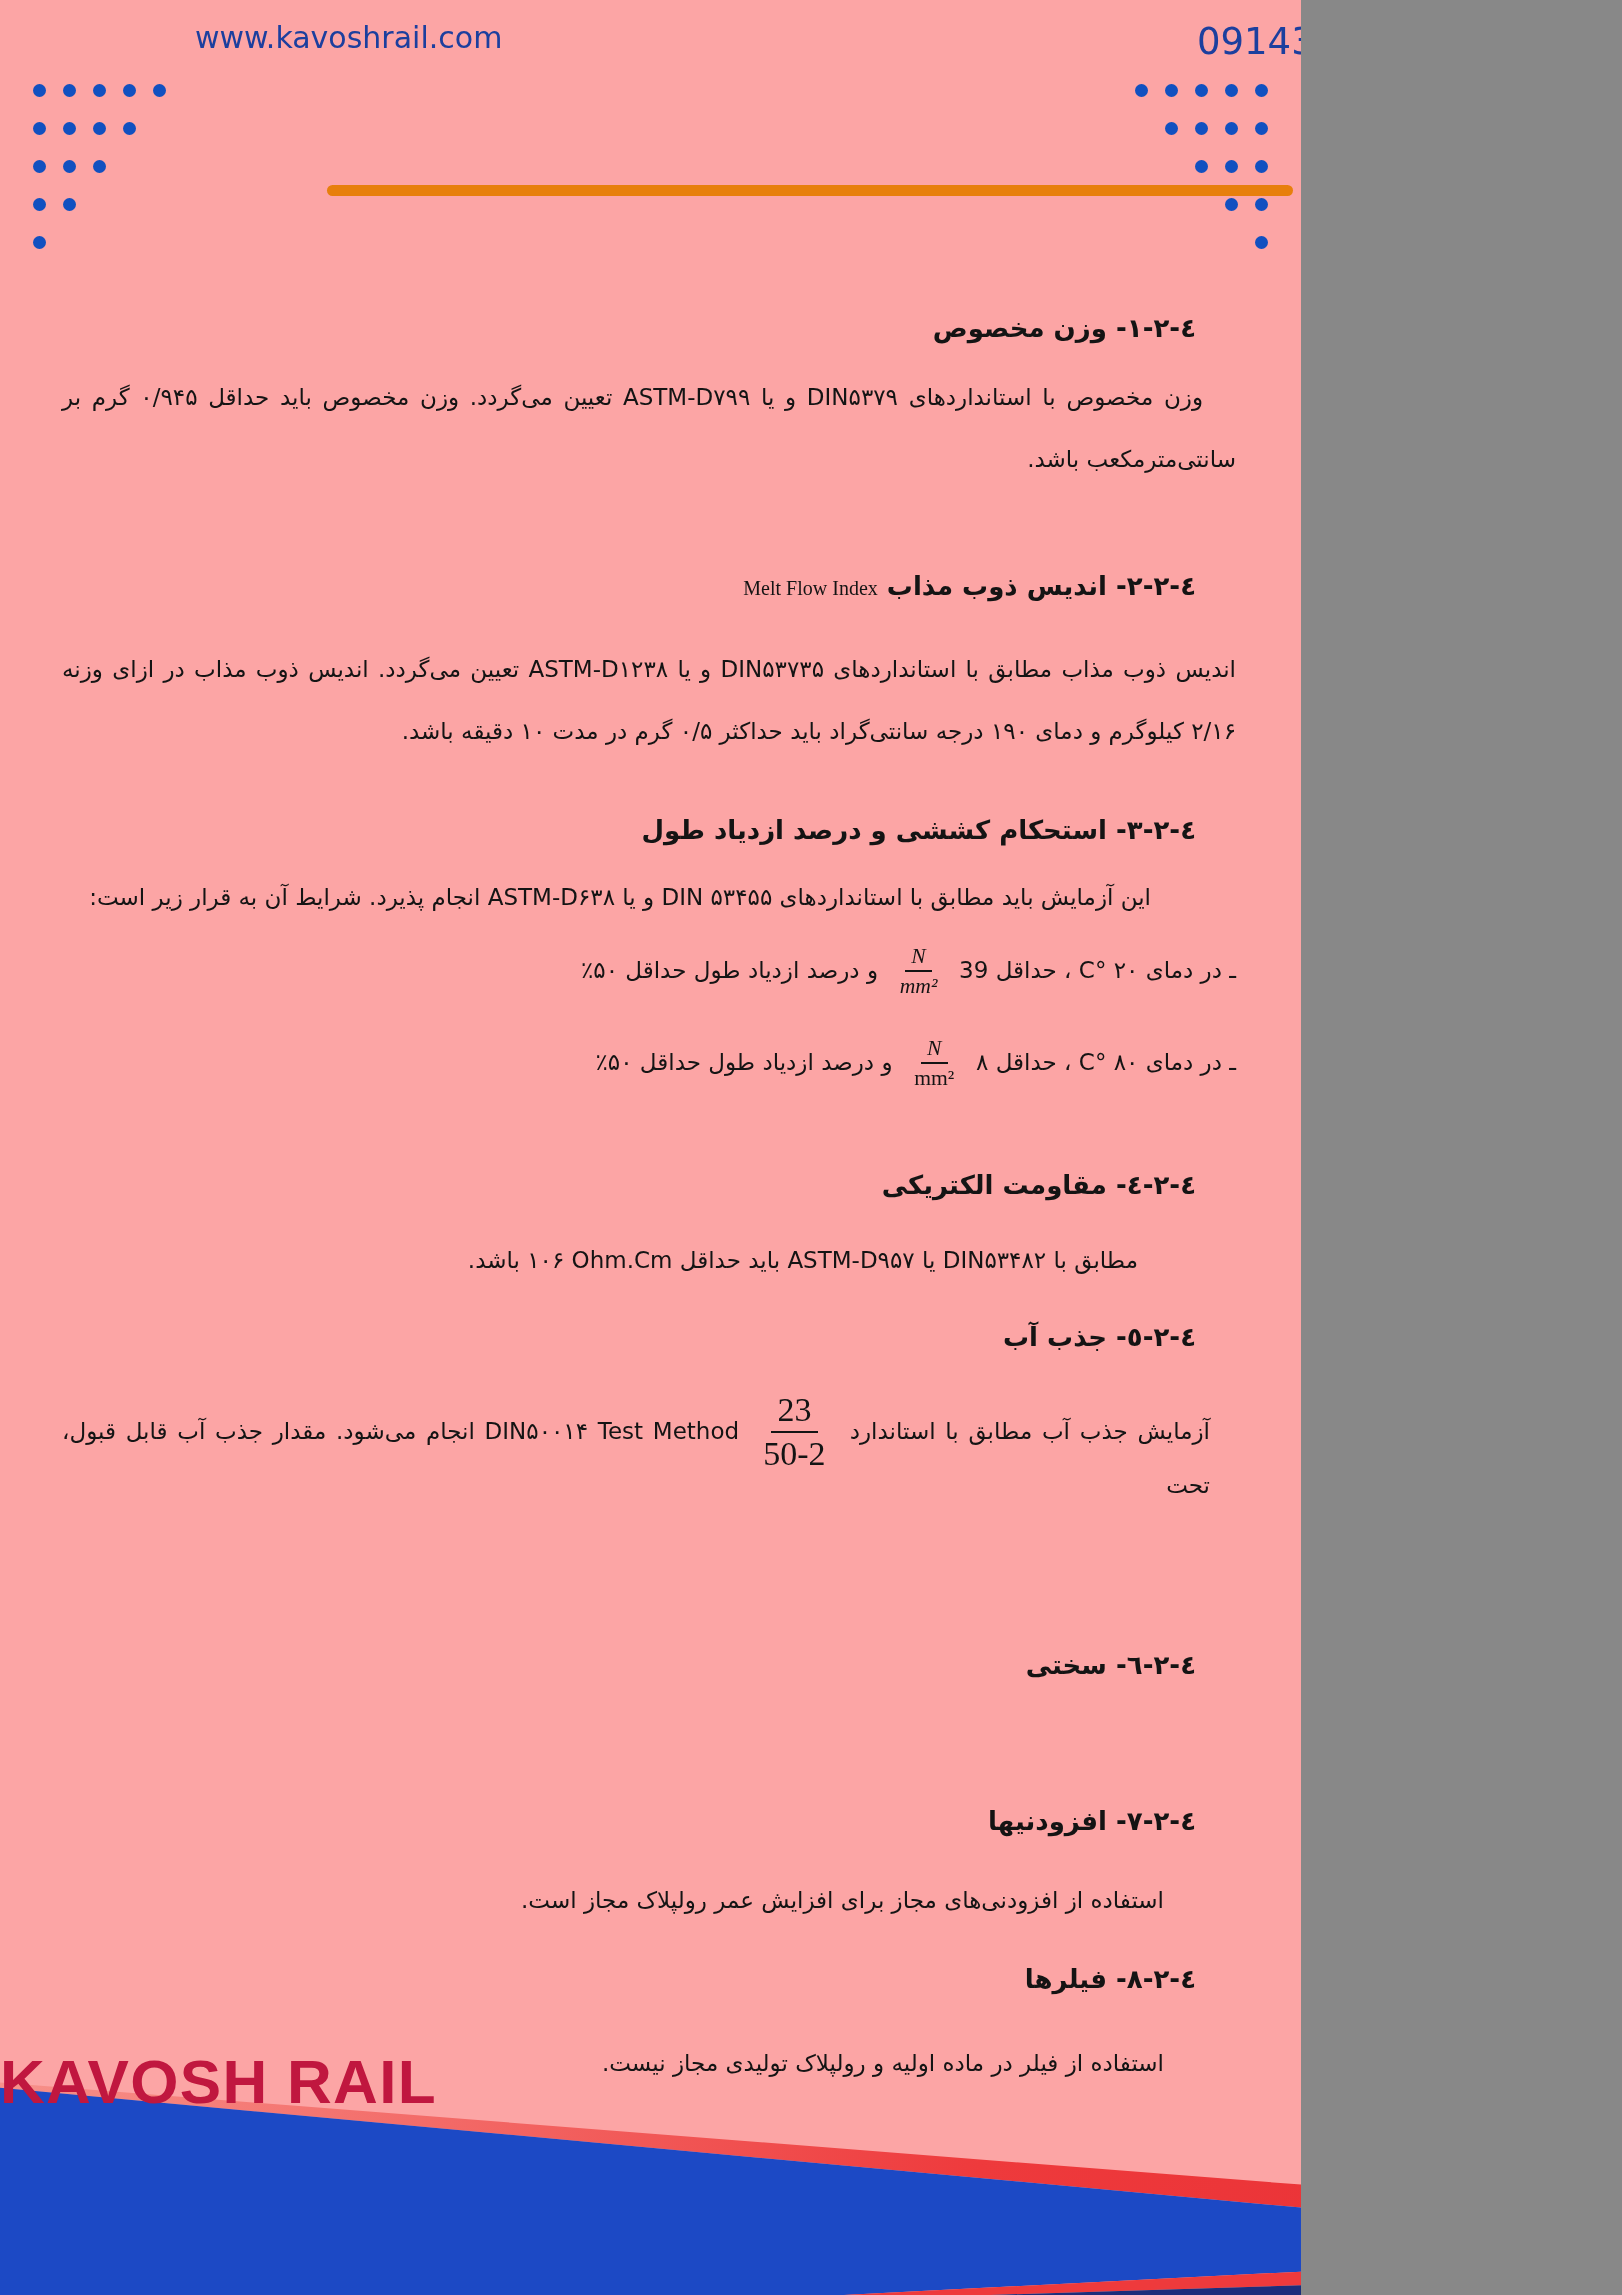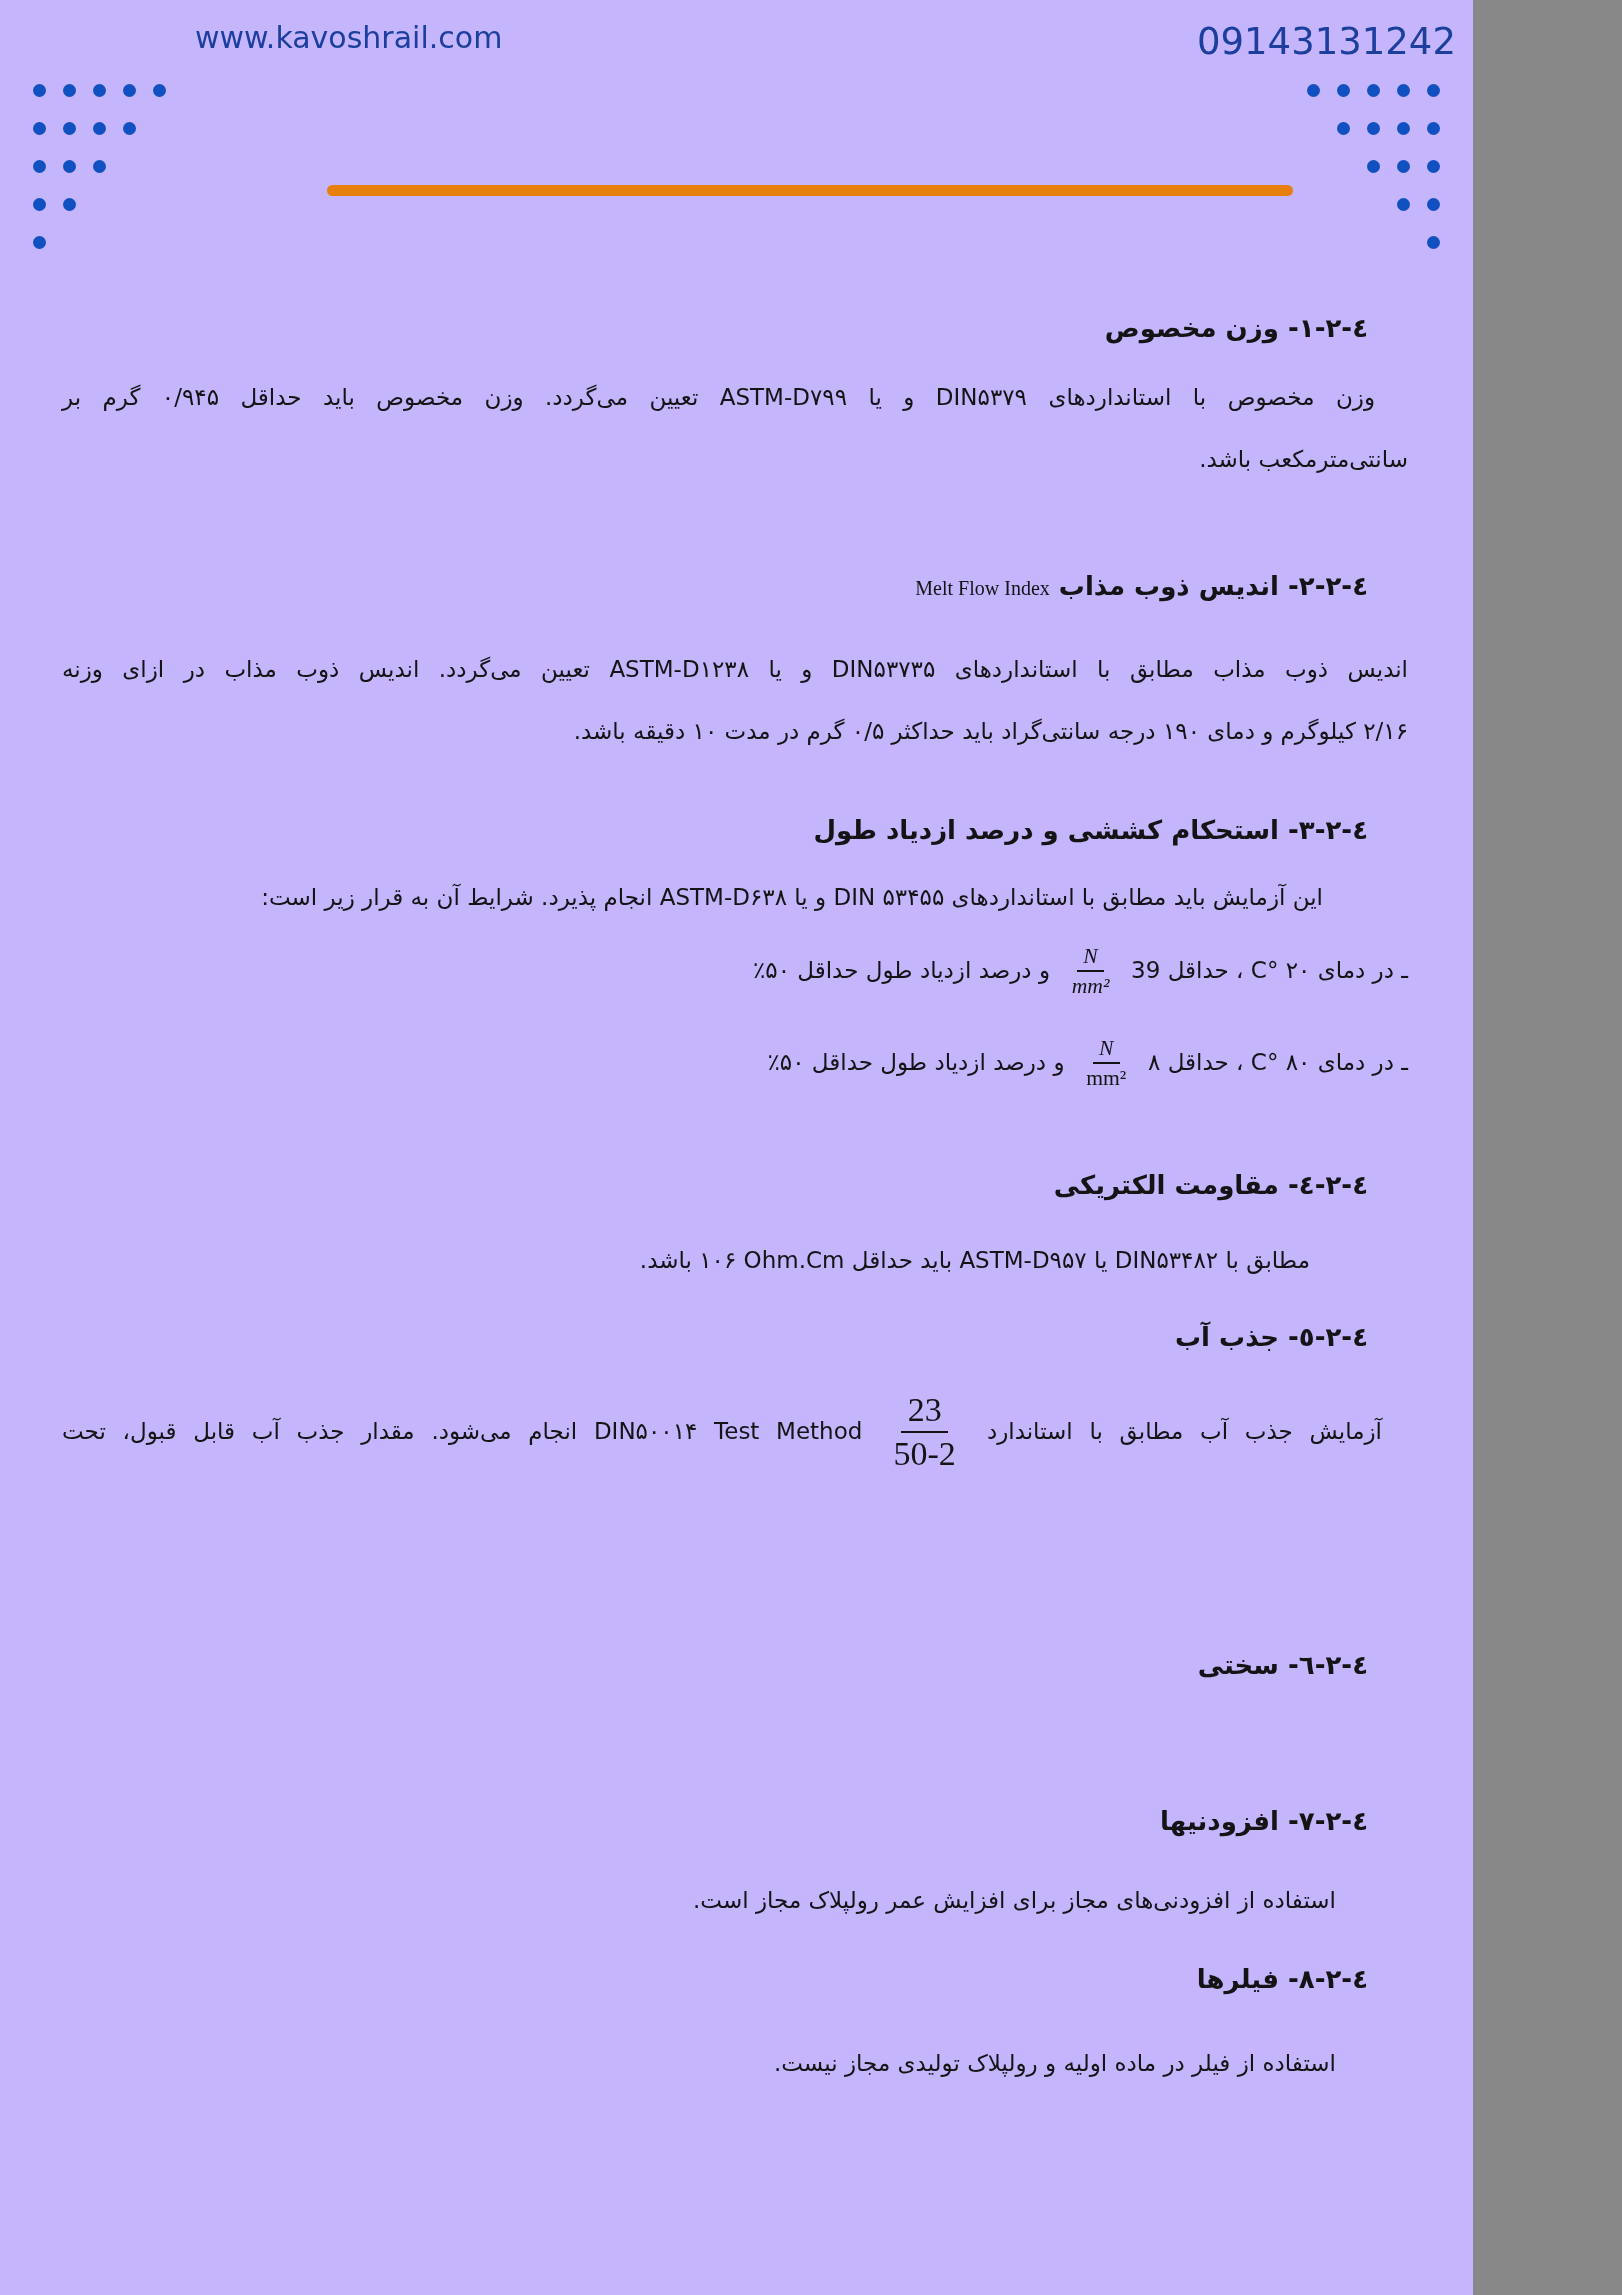--- a/index.html
+++ b/index.html
@@ -2,21 +2,21 @@
 <html lang="fa" style="--brand_blue: #1c3f9e; --dot_blue: #1150c0; --accent_orange: #e77f0c; --footer_blue: #1c49c5; --footer_red: #ee3a3c; --footer_navy: #1c2e7b; --brand_red: #c0173f;font-size:10.5px"><head>
 <meta charset="utf-8">
 <style>
   :root{
     --brand_blue:#1c3f9e; --dot_blue:#1150c0; --accent_orange:#e77f0c;
     --footer_blue:#1c49c5; --footer_red:#ee3a3c; --footer_navy:#1c2e7b;
     --brand_red:#c0173f; --text_black:#141414;
   }
   html,body{margin:0;padding:0;background:#888;}
   .page{
-    position:relative; width:1473px; height:2295px; background:#c4b5fd;
+    position:relative; width:1301px; height:2295px; background:#fca5a5;
     overflow:hidden; font-family:"DejaVu Sans", sans-serif; color:var(--text_black);
   }
   
   .site{position:absolute; top:19.6px; left:195px; font-size:30px; color:var(--brand_blue);}
   .phone{position:absolute; top:19.6px; left:1197px; font-size:37px; color:var(--brand_blue);}
   .dots{position:absolute; top:84px; width:133px;}
   .dots.left{left:33px;} .dots.right{right:33px;}
   .dotrow{display:flex; gap:17px; margin-bottom:25px; height:13px;}
   .dots.right .dotrow{justify-content:flex-end;}
   .dot{width:13px; height:13px; border-radius:50%; background:var(--dot_blue);}
@@ -166,15 +166,22 @@
   </div>
 
   <div class="h" style="top:1650px">٤-٢-٦- سختی</div>
 
   <div class="h" style="top:1806px">٤-٢-٧- افزودنیها</div>
   <div class="oneline" style="top:1877px; padding-right:72px;">استفاده از افزودنی‌های مجاز برای افزایش عمر رولپلاک مجاز است.</div>
 
   <div class="h" style="top:1964px">٤-٢-٨- فیلرها</div>
   <div class="oneline" style="top:2040px; padding-right:72px;">استفاده از فیلر در ماده اولیه و رولپلاک تولیدی مجاز نیست.</div>
 
+  <div class="footer">
+    <div class="f-red-top"></div>
+    <div class="f-blue"></div>
+    <div class="f-red-bottom"></div>
+    <div class="f-navy"></div>
+    <div class="brand">KAVOSH RAIL</div>
+  </div>
 
 </div>
 
 
 </body></html>

